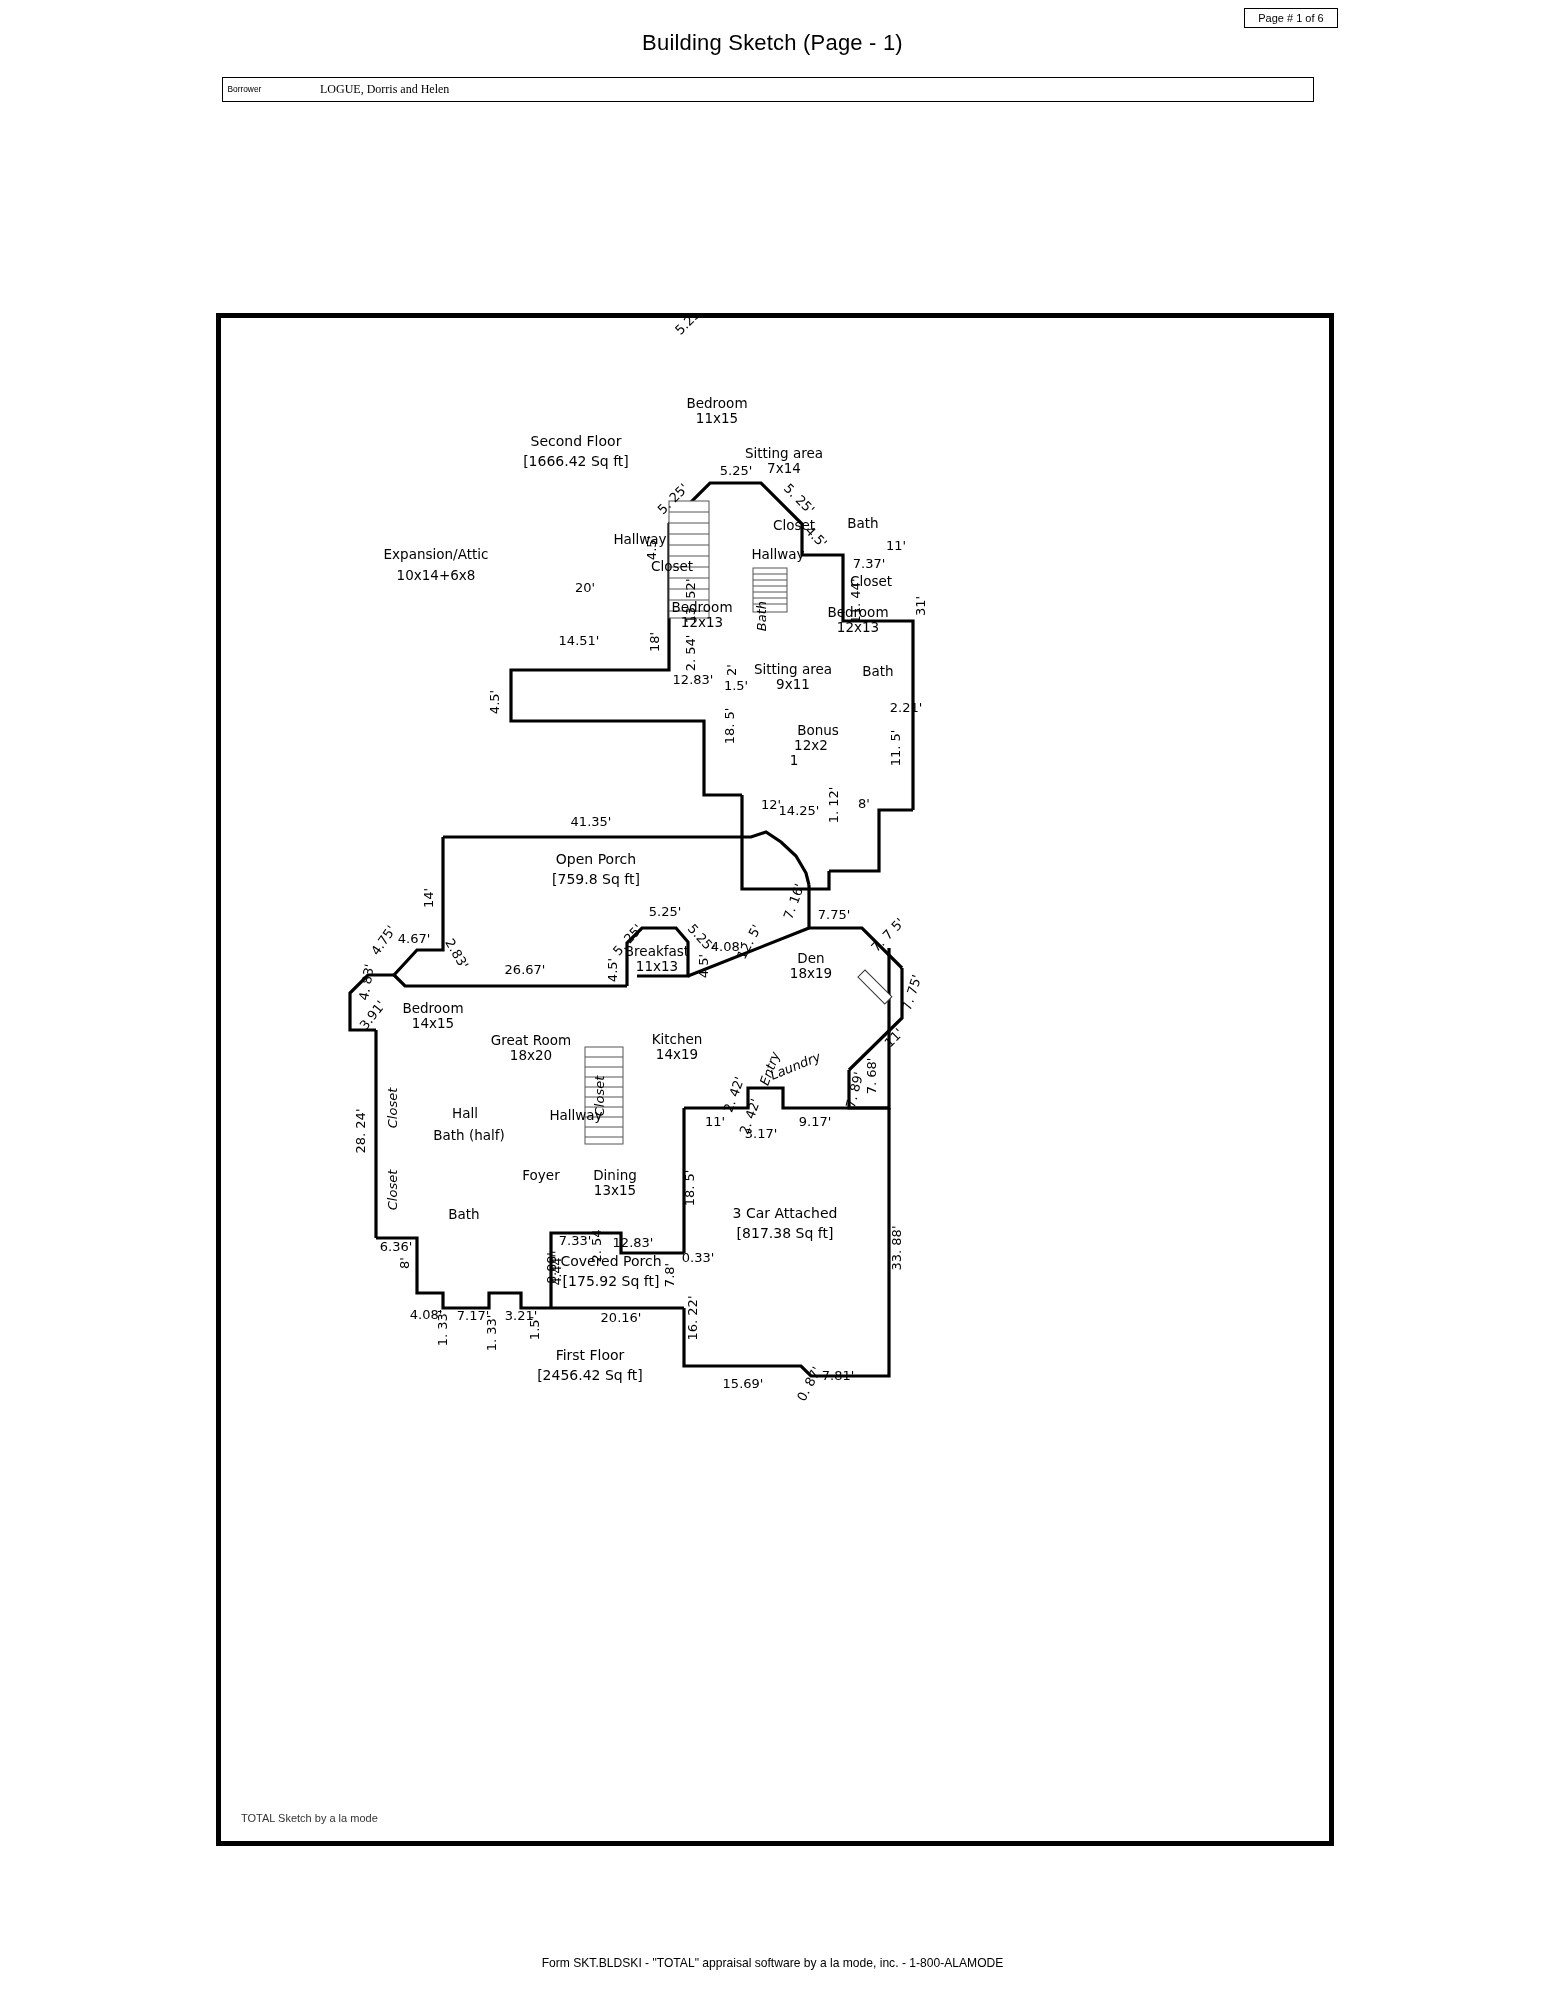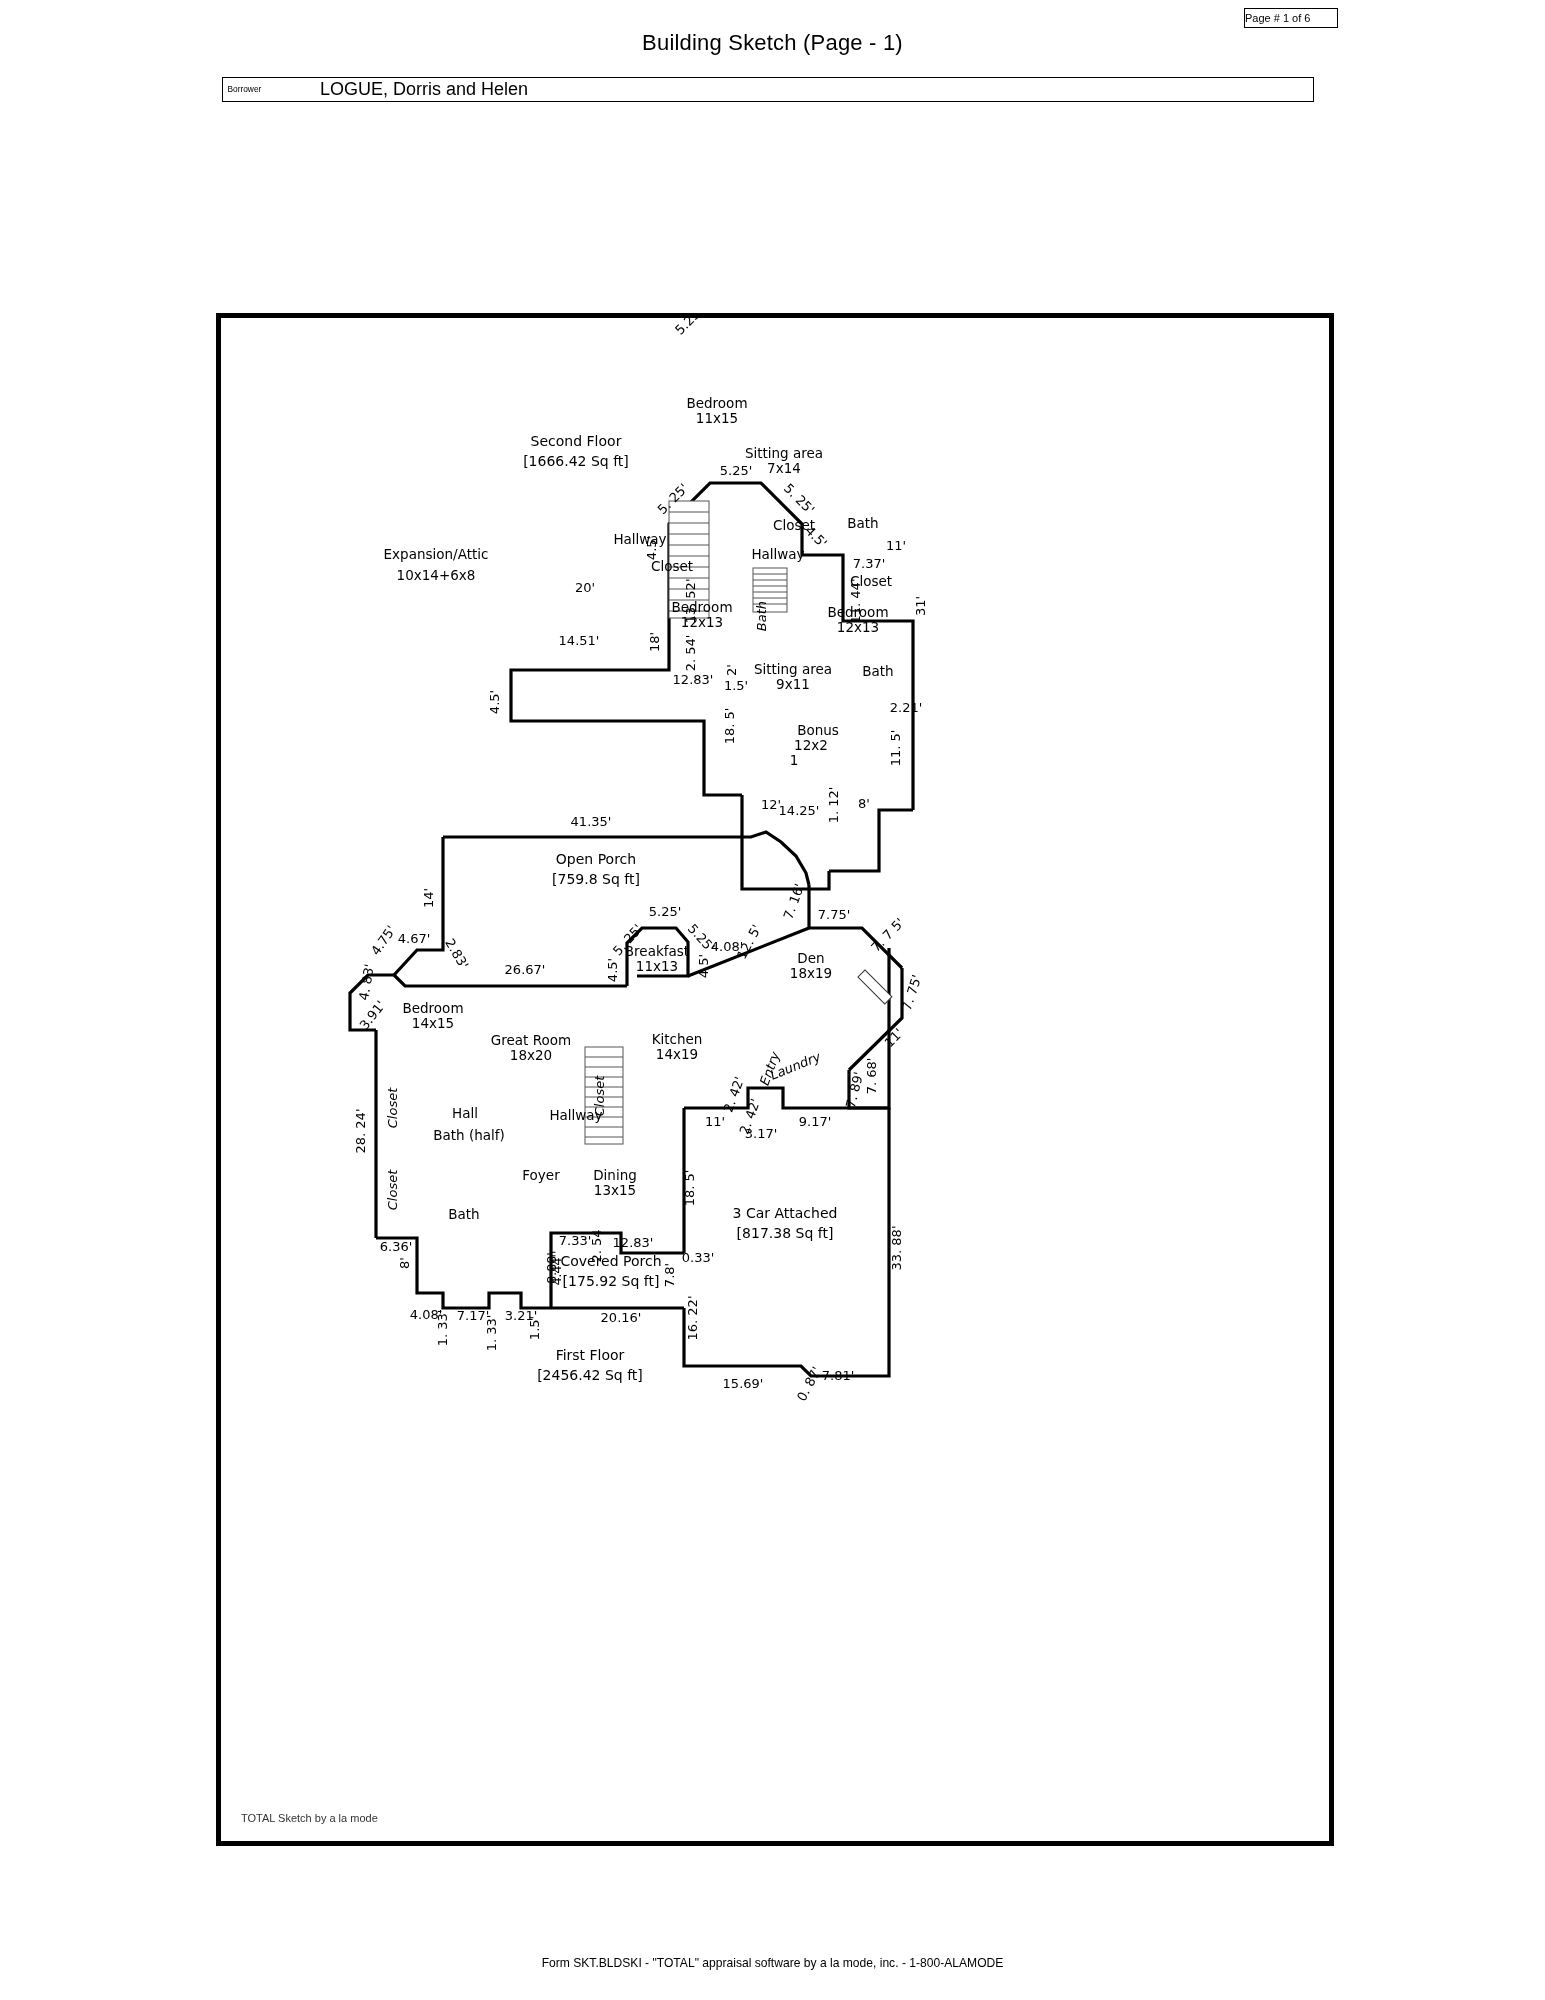--- a/index.html
+++ b/index.html
@@ -1,37 +1,37 @@
 <!DOCTYPE html>
 <html><head>
 <meta charset="utf-8">
 <style>
   html,body{margin:0;padding:0;background:#fff;}
   body{width:1545px;height:2000px;position:relative;
        font-family:"DejaVu Sans","Liberation Sans",sans-serif;color:#000;}
 
   
   .page-badge{position:absolute;left:1244px;top:8px;width:92px;height:18px;
-     border:1px solid #000;display:flex;align-items:center;justify-content:flex-start;
+     border:1px solid #000;display:flex;align-items:center;justify-content:center;
      font-size:11px;font-family:"Liberation Sans",sans-serif;background:#fff;}
 
   
   .doc-title{position:absolute;left:0;right:0;top:30px;text-align:center;
      font-size:22px;font-family:"Liberation Sans",sans-serif;letter-spacing:.2px;}
 
   
   .hdr{position:absolute;left:222px;top:77px;width:1090px;border:1.6px solid #000;
        background:#fff;}
   .hdr-row{display:flex;align-items:center;border-bottom:1px solid #aaa;height:23px;
        position:relative;}
   .hdr-row:last-child{border-bottom:none;}
   .lbl{font-size:9.5px;font-family:"Liberation Sans",sans-serif;color:#000;
        padding:0 4px 2px 5px;line-height:1;white-space:nowrap;
        transform:scaleX(.88);transform-origin:left bottom;}
-  .val{font-size:18px;font-family:Liberation Sans, sans-serif;
+  .val{font-size:12px;font-family:Liberation Serif, serif;
        padding:0 0 1px 0;line-height:1;white-space:nowrap;}
   .c-borrower-lbl{width:88px;}
   .c-city-lbl{width:88px;}
   .c-city-val{width:300px;}
   .c-county-lbl{width:48px;text-align:right;}
   .c-county-val{width:270px;padding-left:9px;}
   .c-state-lbl{width:42px;text-align:right;}
   .c-state-val{width:78px;padding-left:13px;}
   .c-zip-lbl{width:58px;text-align:right;}
   .c-zip-val{padding-left:12px;}

